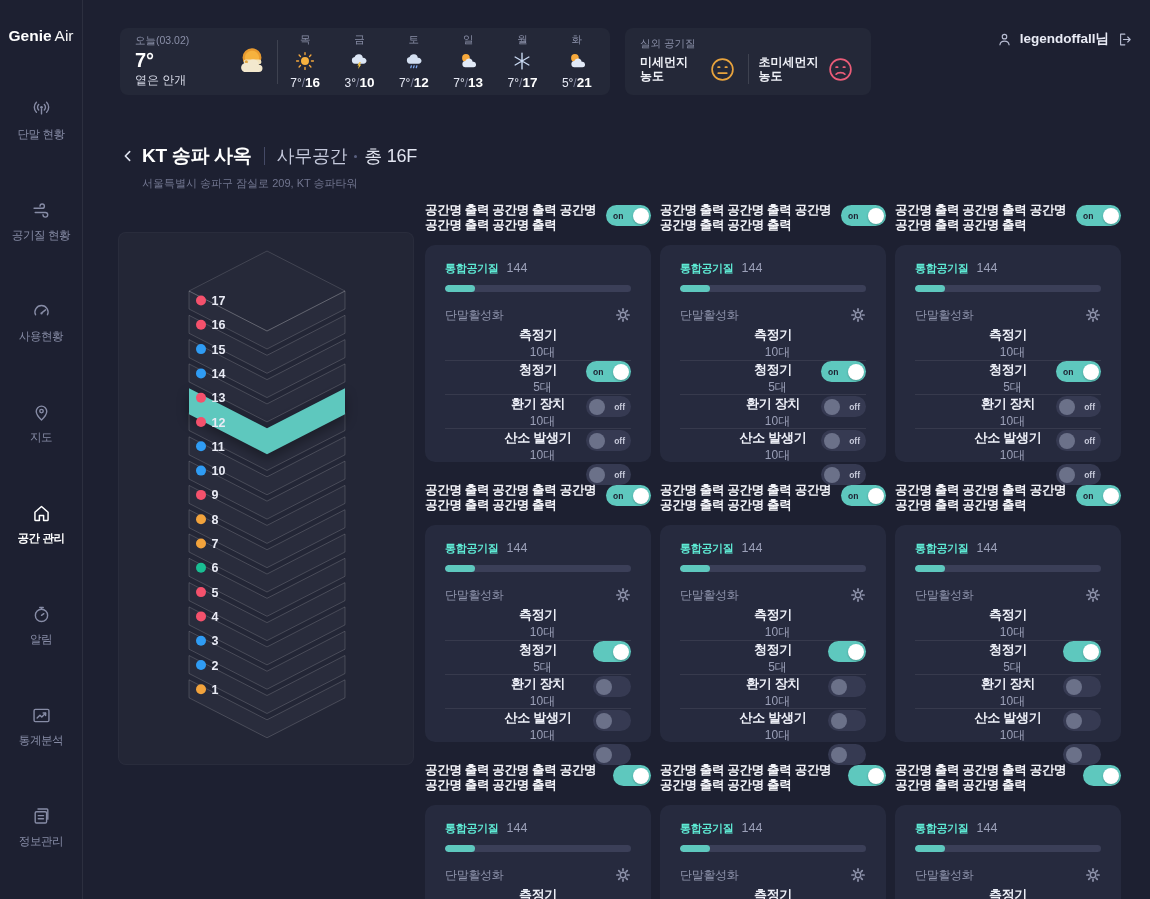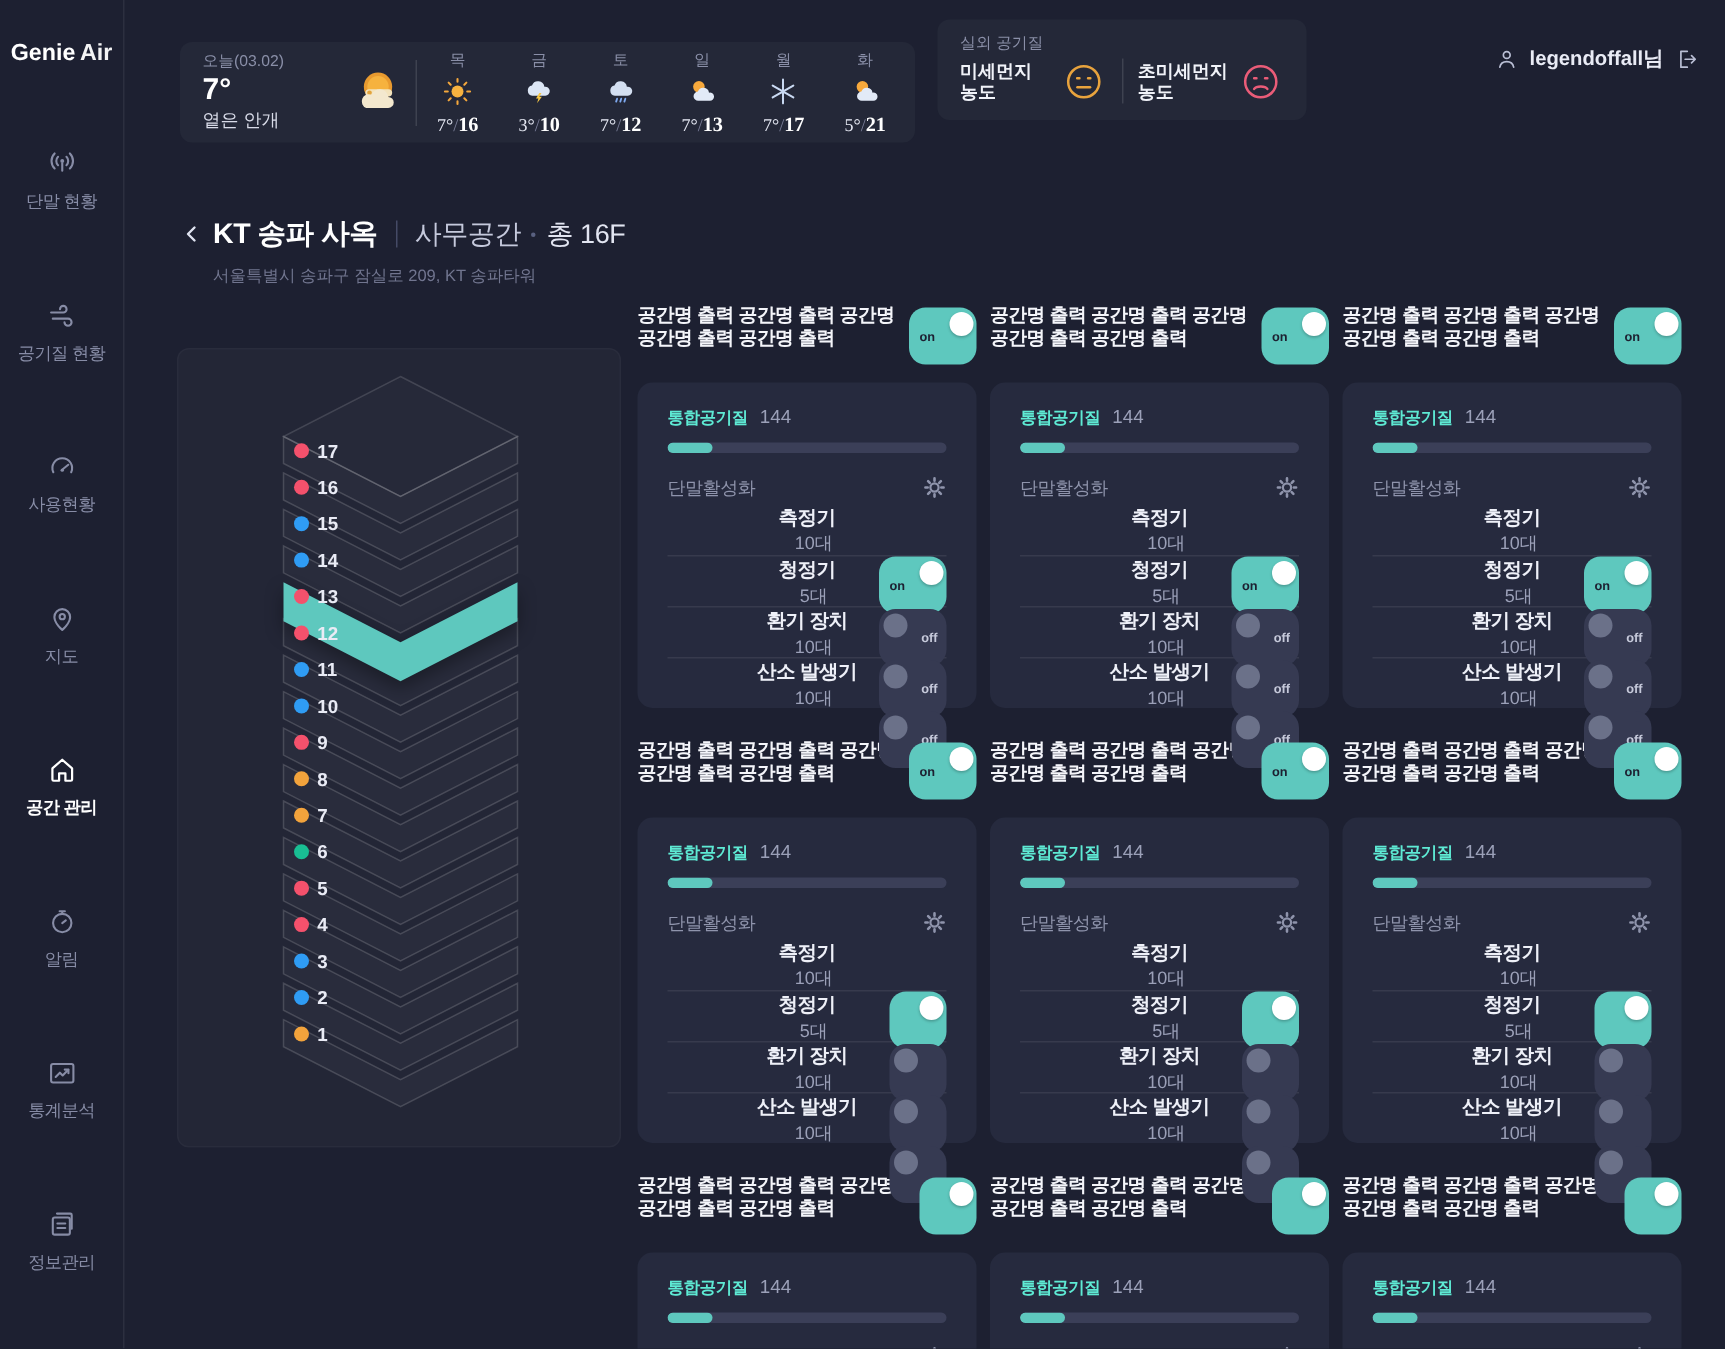--- a/index.html
+++ b/index.html
@@ -11,21 +11,21 @@
   html,body{margin:0;padding:0;}
   body{
     width:1150px;height:899px;overflow:hidden;position:relative;
     background:#1d2031;color:#eef0f8;
     font-family:"Liberation Sans","DejaVu Sans",sans-serif;
   }
   
   .sidebar{position:absolute;left:0;top:0;bottom:0;width:83px;
     border-right:1px solid rgba(255,255,255,.07);display:flex;flex-direction:column;align-items:center;}
   .logo{margin-top:27px;font-size:15.5px;color:#fff;white-space:nowrap;}
-  .logo .b{font-weight:700;} .logo .l{font-weight:700;margin-left:3px;opacity:.95;}
+  .logo .b{font-weight:700;} .logo .l{font-weight:400;margin-left:3px;opacity:.95;}
   .menu{margin-top:46px;display:flex;flex-direction:column;gap:41px;}
   .menu-item{width:83px;display:flex;flex-direction:column;align-items:center;gap:7px;
     padding:8px 0 9px;color:#878ca6;cursor:pointer;}
   .menu-item svg{width:21px;height:21px;display:block;}
   .menu-item .mi-label{font-size:11.5px;letter-spacing:-.4px;}
   .menu-item.active{color:#fff;}
   .menu-item.active .mi-label{font-weight:700;}
   
   .weather-card{position:absolute;left:120px;top:28px;width:490px;height:67px;
     background:var(--cardhdr);border-radius:8px;display:flex;align-items:center;padding:0 6px 0 15px;}
@@ -34,24 +34,24 @@
   .w-date{font-size:10.5px;color:#8a8fa8;margin-bottom:2px;}
   .w-temp{font-size:20px;font-weight:700;color:#fff;line-height:21px;}
   .w-cond{font-size:12px;color:#d8dbe8;margin-top:1px;}
   .w-icon-lg{width:42px;height:42px;margin-right:4px;}
   .w-icon-lg svg{width:42px;height:42px;}
   .vdiv{width:1px;height:44px;background:rgba(255,255,255,.12);flex:none;}
   .w-forecast{flex:1;display:flex;}
   .fc-day{flex:1;display:flex;flex-direction:column;align-items:center;}
   .fc-label{font-size:10.5px;color:#8a8fa8;margin-bottom:3px;}
   .fc-icon{width:22px;height:22px;} .fc-icon svg{width:22px;height:22px;}
-  .fc-temp{font-size:12px;color:#e6e9f4;margin-top:3px;white-space:nowrap;font-family:Liberation Serif, serif;}
+  .fc-temp{font-size:12px;color:#e6e9f4;margin-top:3px;white-space:nowrap;}
   .fc-temp .hi{font-size:13.5px;font-weight:700;color:#fff;}
   .fc-temp .sl{color:#7a7e98;}
-  .air-card{position:absolute;left:625px;top:13px;width:246px;height:67px;
+  .air-card{position:absolute;left:625px;top:28px;width:246px;height:67px;
     background:var(--cardhdr);border-radius:8px;padding:9px 15px 0;}
   .air-title{font-size:10.5px;color:#8a8fa8;}
   .air-items{display:flex;align-items:center;margin-top:3px;}
   .air-item{flex:1;display:flex;align-items:center;justify-content:space-between;}
   .air-item + .air-divider{margin:0 10px;}
   .air-divider{width:1px;height:30px;background:rgba(255,255,255,.12);flex:none;}
   .air-label{font-size:12px;font-weight:700;color:#f0f2f8;line-height:14px;}
   .air-face{width:27px;height:27px;margin-right:2px;} .air-face svg{width:27px;height:27px;}
   .user{position:absolute;right:17px;top:30px;display:flex;align-items:center;gap:7px;color:#b9bed4;}
   .user svg{width:17px;height:17px;display:block;}
@@ -89,21 +89,21 @@
   .bar-fill{height:100%;border-radius:4px;background:var(--accent);}
   .act-row{display:flex;justify-content:space-between;align-items:center;height:22px;}
   .act-label{font-size:12px;color:#8f94ac;letter-spacing:-.3px;}
   .gear{width:16px;height:16px;color:#8f94ac;cursor:pointer;}
   .gear svg{width:16px;height:16px;display:block;}
   .device-row{display:flex;align-items:center;height:34px;border-top:1px solid var(--line);flex-direction:column;}
   .device-row:first-of-type{border-top:none;}
   .dev-name{font-size:13px;font-weight:700;color:#eef0f8;letter-spacing:-.3px;}
   .dev-count{font-size:12px;color:#9ba0b8;margin-left:9px;}
   
-  .toggle{margin-left:auto;position:relative;height:38px;border-radius:11px;cursor:pointer;flex:none;}
+  .toggle{margin-left:auto;position:relative;height:21px;border-radius:11px;cursor:pointer;flex:none;}
   .toggle.labeled{width:45px;} .toggle.plain{width:38px;}
   .toggle.on{background:var(--accent);} .toggle.off{background:#363a52;}
   .knob{position:absolute;top:2.5px;width:16px;height:16px;border-radius:50%;}
   .toggle.on .knob{right:2.5px;background:#fff;box-shadow:0 1px 2px rgba(0,0,0,.25);}
   .toggle.off .knob{left:2.5px;background:#6b7189;}
   .tlabel{position:absolute;font-size:8.5px;font-weight:700;top:50%;transform:translateY(-50%);}
   .toggle.on .tlabel{left:7px;color:#1d2031;}
   .toggle.off .tlabel{right:6px;color:#c6c9da;}
   .hdr-toggle{margin-left:8px;margin-top:2px;}
 </style>

